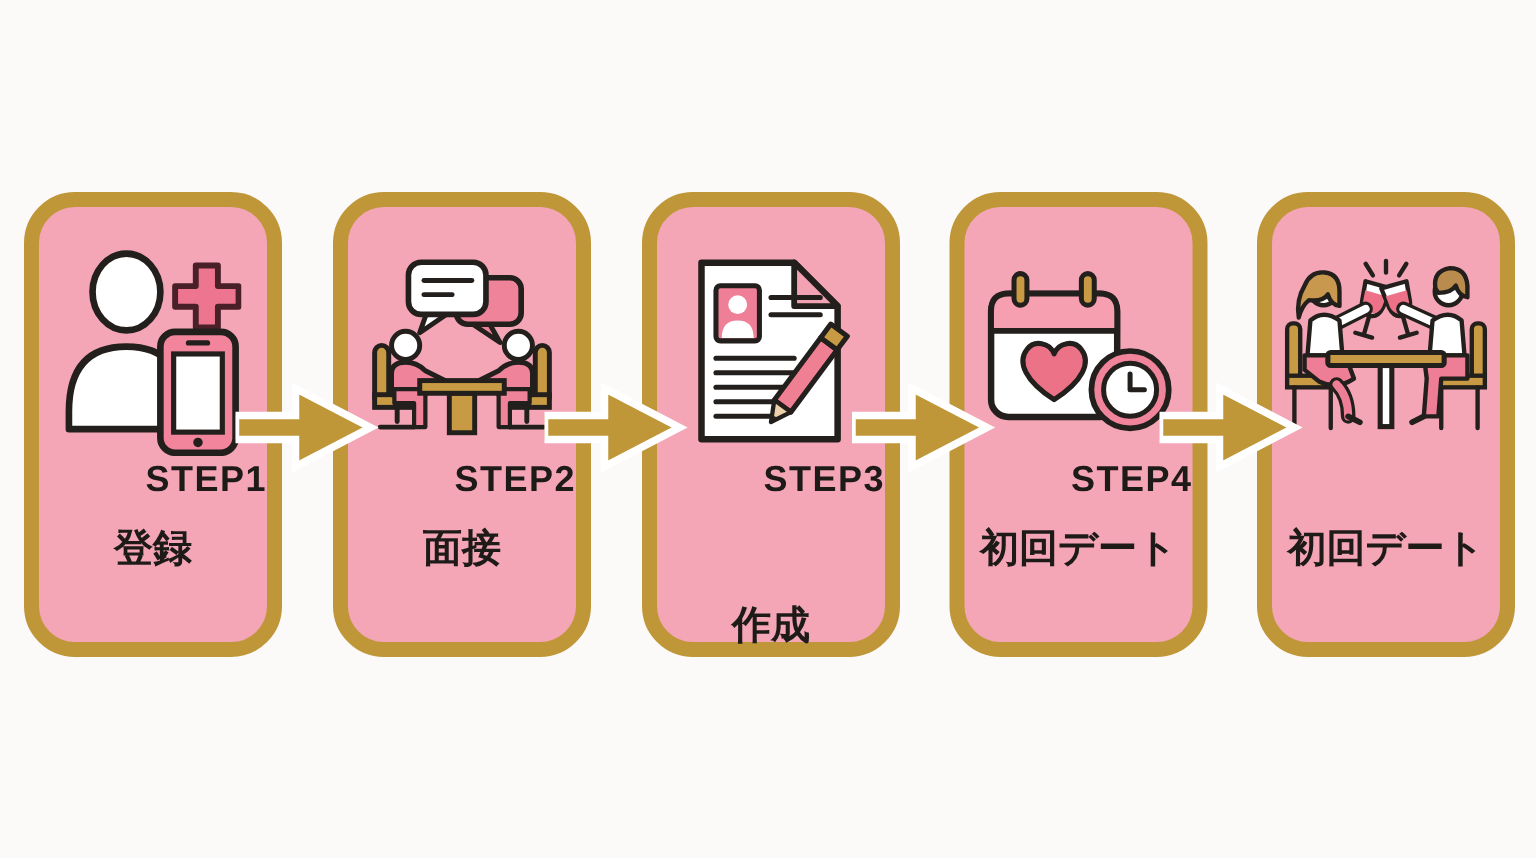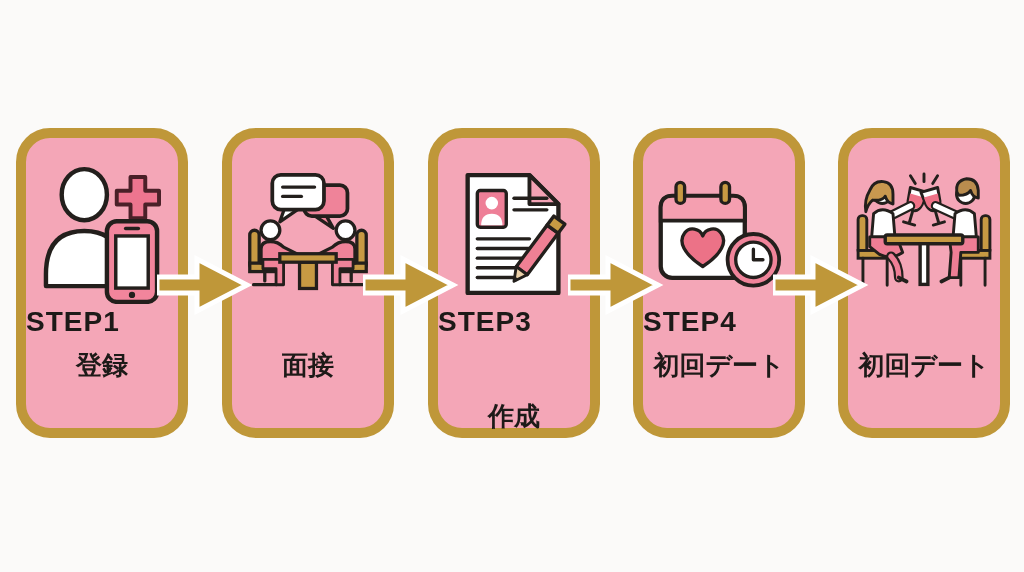--- a/index.html
+++ b/index.html
@@ -13,22 +13,22 @@
     background:var(--card-fill,#f4a6b7);
     border:10px solid var(--gold,#bf9739);
     border-radius:34px;
   }
   .c1{left:16px}.c2{left:222px}.c3{left:428px}.c4{left:633px}.c5{left:838px}
   .icon-wrap{
     position:absolute;top:22px;left:0;right:0;height:148px;
     display:flex;align-items:center;justify-content:center;
   }
   .step-label{
-    position:absolute;top:168px;left:0;width:100%;text-align:left;
-    font-size:28px;font-weight:bold;color:var(--text,#1d1a18);letter-spacing:1px;
+    position:absolute;top:168px;left:0;width:100%;text-align:right;
+    font-size:24px;font-weight:bold;color:var(--text,#1d1a18);letter-spacing:1px;
   }
   .jp-label{
     position:absolute;left:50%;transform:translateX(-50%);
     font-size:26px;font-weight:bold;color:var(--text,#1d1a18);
     white-space:nowrap;text-align:left;
   }
   .jp1{top:210px}
   .jp2{top:248px}
   .jp-label:empty{display:none}
   .c3 .jp1{top:206px}
@@ -74,20 +74,21 @@
       <circle cx="26" cy="62" r="10" fill="#fff" stroke="#231f1c" stroke-width="3.5"></circle>
       <path d="M16,97 V82 Q16,74 26,74 Q34,74 40,80 L56,88 L54,94 L40,90 L40,97 Z" fill="#ef8399" stroke="#231f1c" stroke-width="3.5" stroke-linejoin="round"></path>
       <path d="M18,93 H40 V120 H32 V103 H18 Z" fill="#ef8399" stroke="#231f1c" stroke-width="3" stroke-linejoin="round"></path>
       <circle cx="106" cy="62" r="10" fill="#fff" stroke="#231f1c" stroke-width="3.5"></circle>
       <path d="M116,97 V82 Q116,74 106,74 Q98,74 92,80 L76,88 L78,94 L92,90 L92,97 Z" fill="#ef8399" stroke="#231f1c" stroke-width="3.5" stroke-linejoin="round"></path>
       <path d="M114,93 H92 V120 H100 V103 H114 Z" fill="#ef8399" stroke="#231f1c" stroke-width="3" stroke-linejoin="round"></path>
       <rect x="57" y="96" width="18" height="28" fill="#c79a43" stroke="#231f1c" stroke-width="3.5"></rect>
       <rect x="36" y="87" width="60" height="9" fill="#c79a43" stroke="#231f1c" stroke-width="3.5"></rect>
     </svg>
   </div>
+  <div class="step-label">STEP2</div>
   <div class="jp-label jp1">面接</div>
 
 </div>
 
 <div class="card c3">
   <div class="icon-wrap">
     <svg width="112" height="126" viewBox="0 0 116 130">
       <path d="M10,4 H74 L104,34 V126 H10 Z" fill="#fff" stroke="#231f1c" stroke-width="4.5" stroke-linejoin="round"></path>
       <path d="M74,4 V34 H104 Z" fill="#f3a2b4" stroke="#231f1c" stroke-width="4" stroke-linejoin="round"></path>
       <rect x="20" y="20" width="30" height="38" rx="3" fill="#ee7f97" stroke="#231f1c" stroke-width="3.5"></rect>

